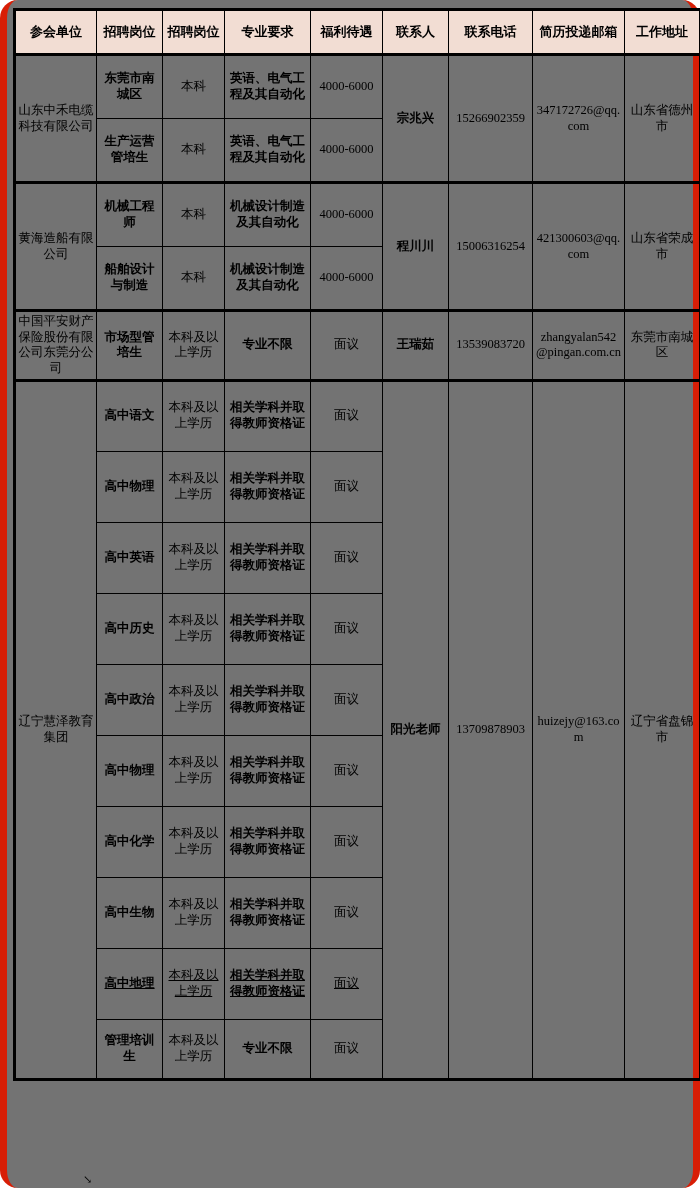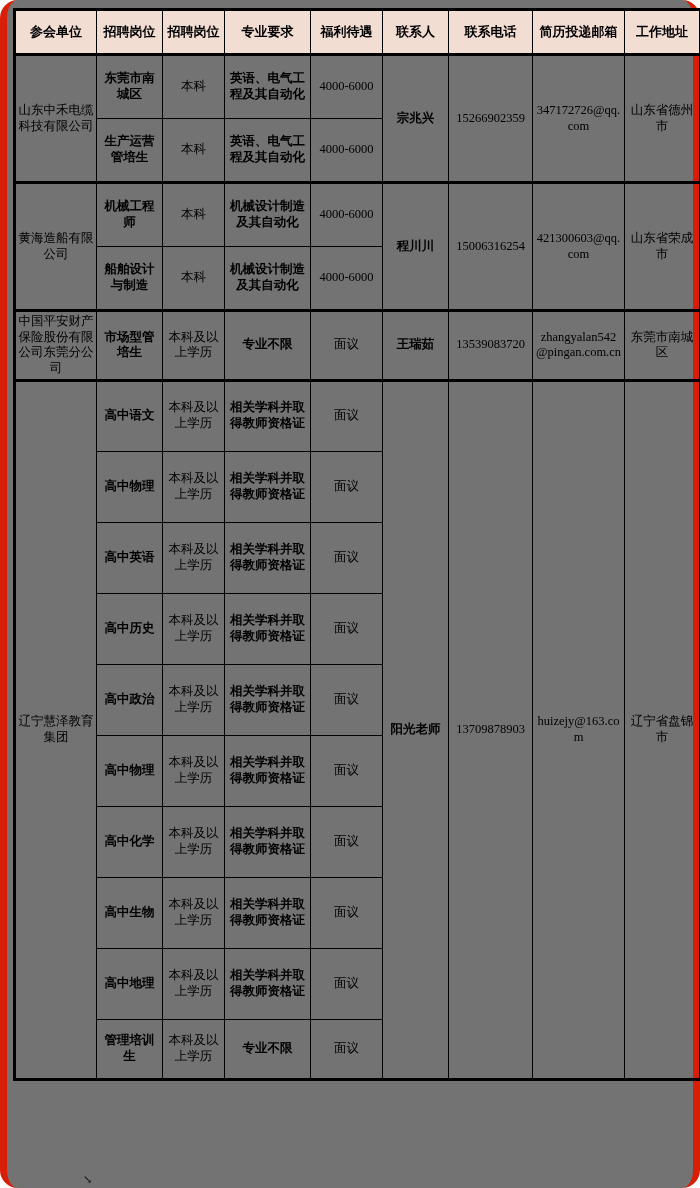--- a/index.html
+++ b/index.html
@@ -210,21 +210,21 @@
         <td class="edu">本科及以上学历</td>
         <td class="major">相关学科并取得教师资格证</td>
         <td class="salary">面议</td>
       </tr>
       <tr style="height:71px;">
         <td class="position">高中生物</td>
         <td class="edu">本科及以上学历</td>
         <td class="major">相关学科并取得教师资格证</td>
         <td class="salary">面议</td>
       </tr>
-      <tr style="height:71px;">
+      <tr style="height:71px;text-decoration:underline;">
         <td class="position">高中地理</td>
         <td class="edu">本科及以上学历</td>
         <td class="major">相关学科并取得教师资格证</td>
         <td class="salary">面议</td>
       </tr>
       <tr style="height:60px;">
         <td class="position">管理培训生</td>
         <td class="edu">本科及以上学历</td>
         <td class="major">专业不限</td>
         <td class="salary">面议</td>

